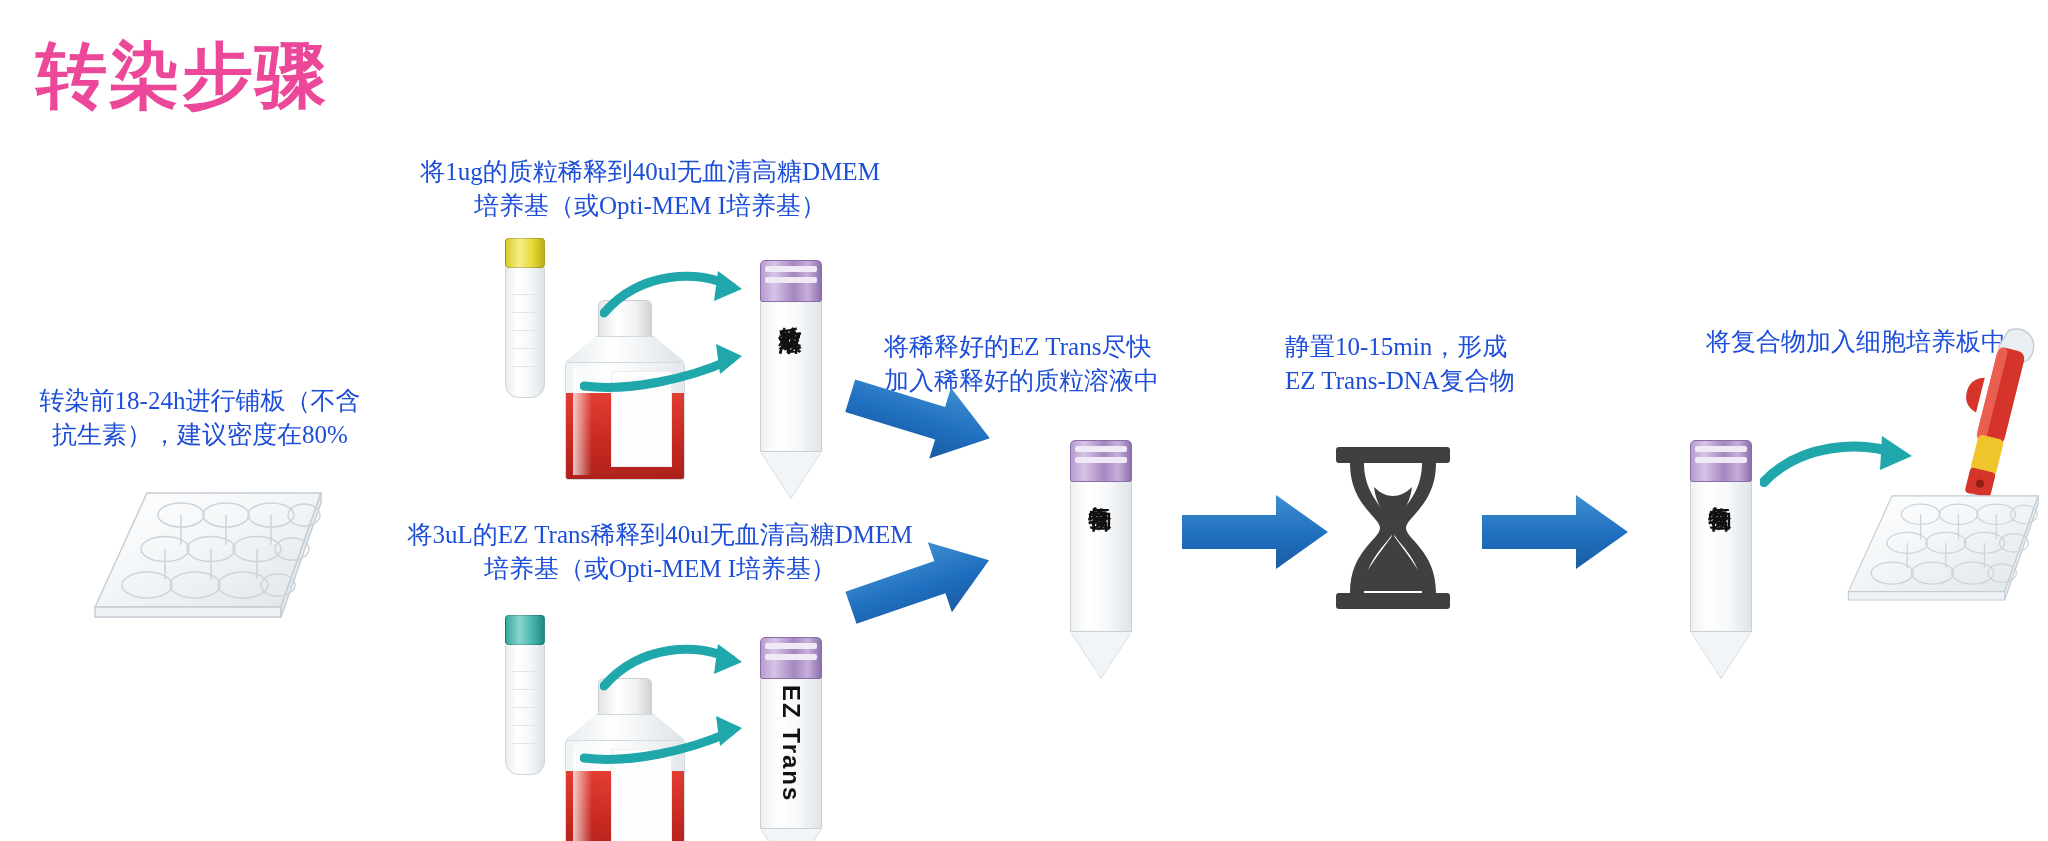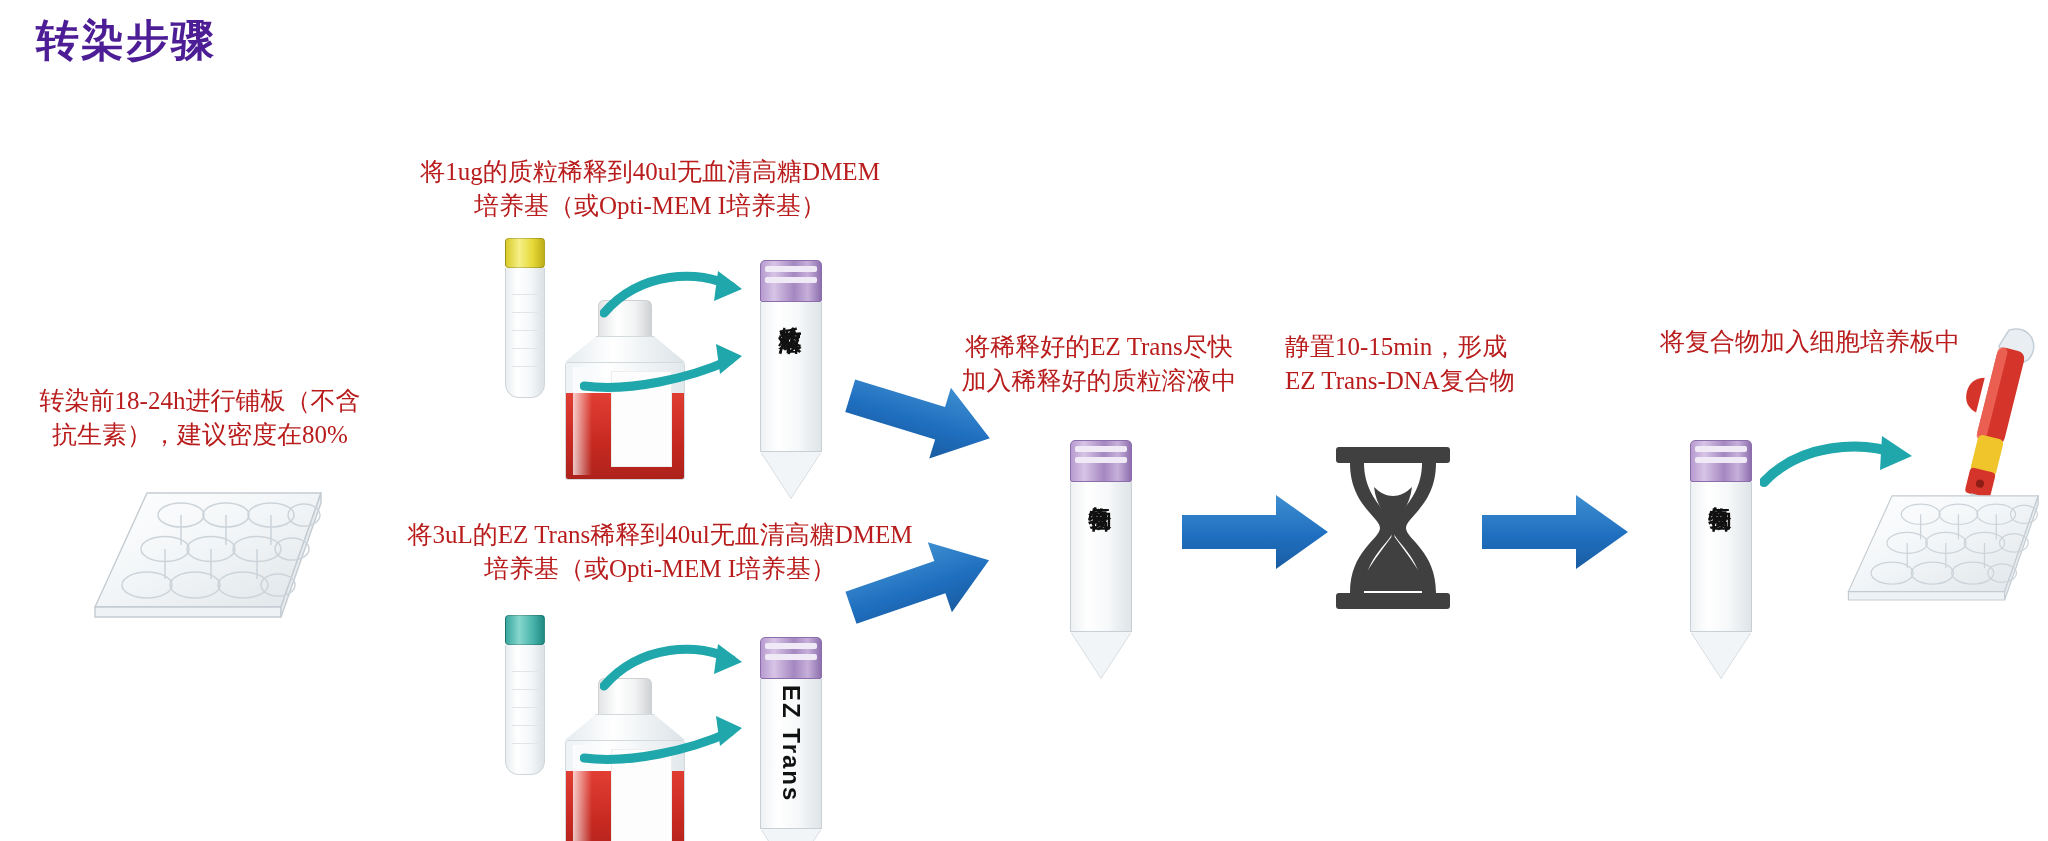--- a/index.html
+++ b/index.html
@@ -2,34 +2,34 @@
 <html><head>
 <meta charset="utf-8">
 <style>
   html,body{margin:0;padding:0;background:#ffffff;}
   body{width:2048px;height:841px;position:relative;overflow:hidden;
        font-family:"Liberation Serif","DejaVu Serif",serif;color:#1a1a1a;}
 
   .abs{position:absolute;}
 
   
-  #title{left:36px;top:12px;font-family:"Liberation Sans","DejaVu Sans",sans-serif;
-         font-size:43px;font-weight:700;color:#4c1d95;letter-spacing:2px;
+  #title{left:36px;top:29px;font-family:"Liberation Sans","DejaVu Sans",sans-serif;
+         font-size:71px;font-weight:700;color:#ec4899;letter-spacing:2px;
          white-space:nowrap;}
 
   
-  .caption{font-size:25px;line-height:1.35;text-align:center;color:#b91c1c;
+  .caption{font-size:25px;line-height:1.35;text-align:center;color:#1d4ed8;
            white-space:pre-line;font-family:"Liberation Serif","DejaVu Serif",serif;}
 
   #cap-left {left:0px;  top:384px; width:400px;}
   #cap-top  {left:330px;top:155px; width:640px;}
   #cap-bot  {left:350px;top:518px; width:620px;text-align:center;}
-  #cap-mix  {left:934px;top:330px; width:330px; text-align:center;}
+  #cap-mix  {left:884px;top:330px; width:330px; text-align:left;}
   #cap-wait {left:1285px;top:330px;width:290px; text-align:left;}
-  #cap-add  {left:1630px;top:325px;width:360px; }
+  #cap-add  {left:1676px;top:325px;width:360px; }
 
   
   .bluearrow{width:150px;height:78px;}
   #arrow-top{left:845px;top:378px;transform:rotate(17deg);}
   #arrow-bot{left:845px;top:545px;transform:rotate(-19deg);}
   #arrow-mid{left:1180px;top:493px;}
   #arrow-mid2{left:1480px;top:493px;}
 
   
   .teal{position:absolute;}

